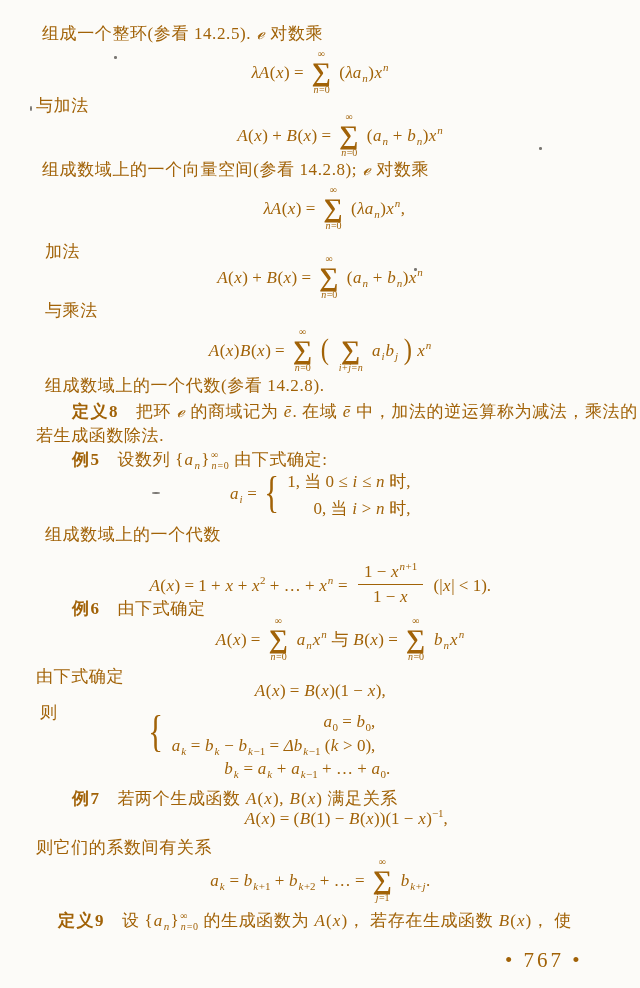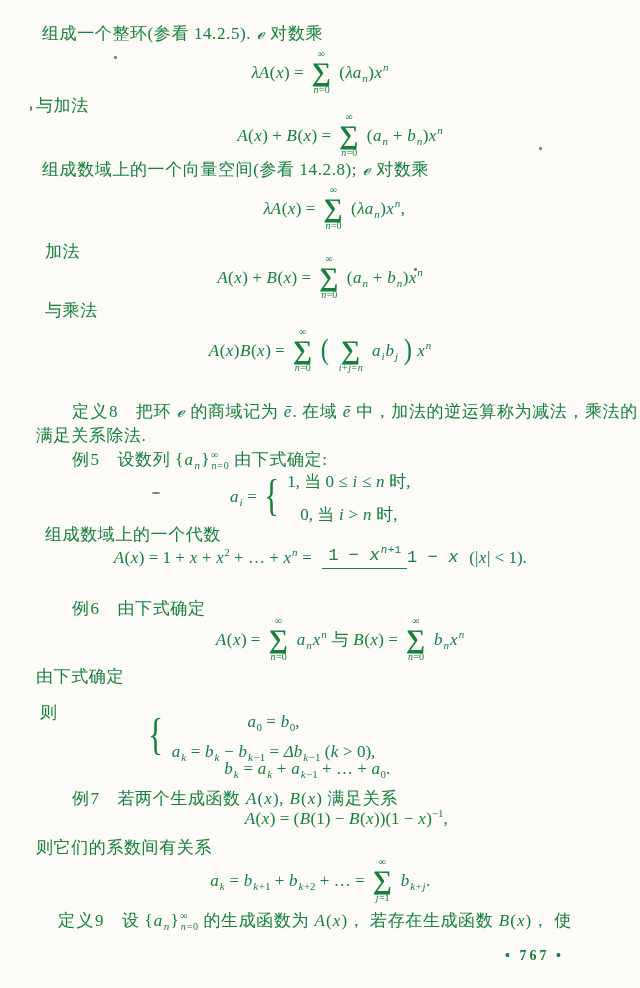--- a/index.html
+++ b/index.html
@@ -1,48 +1,48 @@
 <!DOCTYPE html>
 <html><head>
 <meta charset="utf-8">
 <style>
   html,body { margin:0; padding:0; background:#e8e6e0; }
   .page {
     position:relative; width:640px; height:988px; margin:0 auto;
-    background:#fcfbf8; color:#15803d; overflow:hidden;
+    background:#fcfbf8; color:#a16207; overflow:hidden;
     font-family:"Liberation Serif","DejaVu Serif",serif;
   }
   .tline { position:absolute; font-size:17px; line-height:22px; white-space:nowrap; letter-spacing:0.6px; }
-  .lbl   { font-weight:normal; margin-right:17px; letter-spacing:1.5px; }
+  .lbl   { font-weight:bold; margin-right:17px; letter-spacing:1.5px; }
   .tline b { font-weight:normal; }
 
   .fline { position:absolute; left:0; width:640px; text-align:center; font-size:17px; white-space:nowrap; }
   .math i { font-style:italic; padding:0 0.5px; }
   sub, sup { font-size:11px; line-height:0; }
   sub { vertical-align:-4px; }
   sup { vertical-align:7px; }
 
   .sum { display:inline-flex; flex-direction:column; align-items:center; vertical-align:middle; margin:0 4px; line-height:1; position:relative; top:-2px; }
   .sum .lim { font-size:10px; line-height:1.15; min-height:10px; min-width:8px; }
   .sum .sigma { font-size:27px; line-height:0.9; font-weight:600; }
 
   .stack { display:inline-flex; flex-direction:column; align-items:flex-start; vertical-align:middle; font-size:10px; line-height:1.15; margin-left:1px; position:relative; top:-1px; }
 
-  .frac { display:inline-flex; flex-direction:row; align-items:center; vertical-align:middle; margin:0 6px; line-height:1.3; position:relative; top:-2px;font-family:Liberation Mono, monospace; }
+  .frac { display:inline-flex; flex-direction:column; align-items:center; vertical-align:middle; margin:16px 6px; line-height:1.3; position:relative; top:-2px; }
   .frac .num { border-bottom:1.5px solid currentColor; padding:0 6px 1px; }
   .frac .den { padding-top:1px; }
 
   .bigp { font-size:29px; font-weight:400; vertical-align:middle; line-height:1; position:relative; top:-2px; display:inline-block; transform:scaleX(.85); }
 
   .brace { font-size:44px; font-weight:400; vertical-align:middle; display:inline-block; transform:scaleX(.7); line-height:1; margin-right:5px; position:relative; top:-2px; }
-  .cases-col { display:inline-flex; flex-direction:column; align-items:center; text-align:left; row-gap:10px; vertical-align:middle; }
+  .cases-col { display:inline-flex; flex-direction:column; align-items:flex-end; text-align:left; row-gap:4px; vertical-align:middle; }
 
   .sys { position:absolute; font-size:17px; white-space:nowrap; }
 
-  .pagenum { position:absolute; font-weight:bold; font-size:14px; letter-spacing:3px; }
+  .pagenum { position:absolute; font-weight:normal; font-size:21px; letter-spacing:3px; }
 
   .speck { position:absolute; background:#4d4a45; border-radius:45%; opacity:.75; }
 </style>
 </head>
 <body>
 
 <div class="page">
 
   <div class="tline math" style="left:42px; top:23px">组成一个整环(参看 14.2.5). <i>ℯ</i> 对数乘</div>
 
@@ -81,26 +81,27 @@
   <div class="fline math" style="top:328px"><i>A</i>(<i>x</i>)<i>B</i>(<i>x</i>) = <span class="sum">
         <span class="lim">∞</span>
         <span class="sigma">∑</span>
         <span class="lim"><i>n</i>=0</span>
       </span> <span class="bigp">(</span> <span class="sum">
         <span class="lim">&nbsp;</span>
         <span class="sigma">∑</span>
         <span class="lim"><i>i</i>+<i>j</i>=<i>n</i></span>
       </span> <i>a</i><sub><i>i</i></sub><i>b</i><sub><i>j</i></sub> <span class="bigp">)</span> <i>x</i><sup><i>n</i></sup></div>
 
+  <div class="tline" style="left:45px; top:375px">组成数域上的一个代数(参看 14.2.8).</div>
 
   <div class="tline" style="left:72px; top:401px">
     <span class="lbl">定义8</span><span class="math">把环 <i>ℯ</i> 的商域记为 <i>ē</i>. 在域 <i>ē</i> 中，加法的逆运算称为</span><b>减法</b><span>，乘法的</span>
   </div>
   <div class="tline" style="left:36px; top:425px">
-    <span>满足关系</span><b>除法</b><span>.</span>
+    <span>若生成函数</span><b>除法</b><span>.</span>
   </div>
 
   <div class="tline" style="left:72px; top:449px">
     <span class="lbl">例5</span><span class="math">设数列 {<i>a</i><sub><i>n</i></sub>}<span class="stack">
           <span>∞</span>
           <span><i>n</i>=0</span>
         </span> 由下式确定:</span>
   </div>
 
   <div class="fline math" style="top:470px">
@@ -127,20 +128,21 @@
         <span class="sigma">∑</span>
         <span class="lim"><i>n</i>=0</span>
       </span> <i>a</i><sub><i>n</i></sub><i>x</i><sup><i>n</i></sup>  与  <i>B</i>(<i>x</i>) = <span class="sum">
         <span class="lim">∞</span>
         <span class="sigma">∑</span>
         <span class="lim"><i>n</i>=0</span>
       </span> <i>b</i><sub><i>n</i></sub><i>x</i><sup><i>n</i></sup></div>
 
   <div class="tline" style="left:36px; top:666px">由下式确定</div>
 
+  <div class="fline math" style="top:681px"><i>A</i>(<i>x</i>) = <i>B</i>(<i>x</i>)(1 − <i>x</i>),</div>
 
   <div class="tline" style="left:40px; top:702px">则</div>
 
   <div class="sys" style="left:145px; top:712px">
     <span class="brace">{</span><span class="cases-col">
         <span class="math"><i>a</i><sub>0</sub> = <i>b</i><sub>0</sub>,</span>
         <span class="math"><i>a</i><sub><i>k</i></sub> = <i>b</i><sub><i>k</i></sub> − <i>b</i><sub><i>k</i>−1</sub> = <i>Δb</i><sub><i>k</i>−1</sub> (<i>k</i> &gt; 0),</span>
       </span>
   </div>
   <div class="fline math" style="top:759px; transform:translateX(-13px)"><i>b</i><sub><i>k</i></sub> = <i>a</i><sub><i>k</i></sub> + <i>a</i><sub><i>k</i>−1</sub> + … + <i>a</i><sub>0</sub>.</div>

